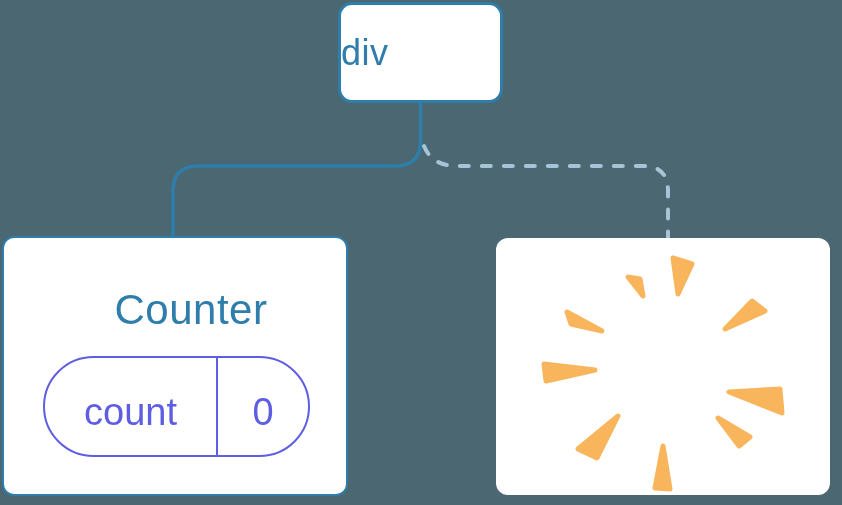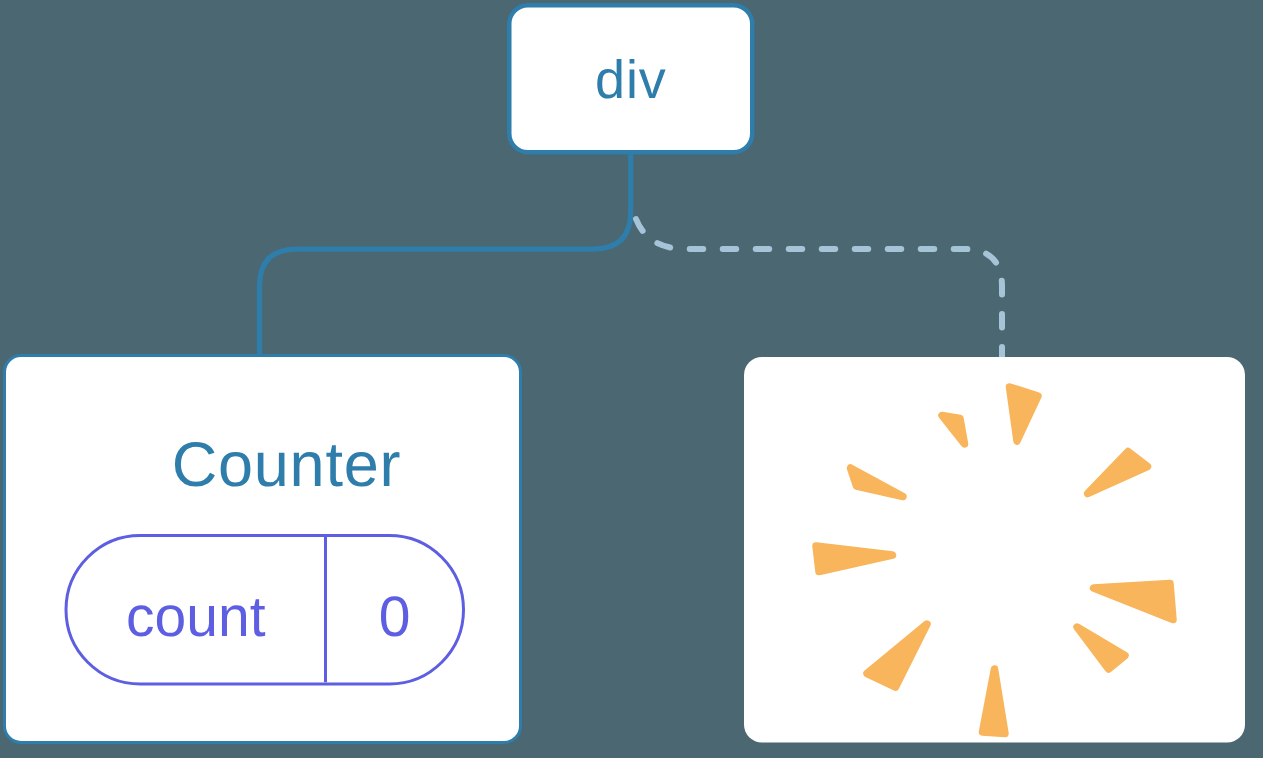--- a/index.html
+++ b/index.html
@@ -19,21 +19,21 @@
   .stage{position:relative;width:842px;height:505px;}
   .connectors{position:absolute;left:0;top:0;width:842px;height:505px;}
   .solid-link{fill:none;stroke:var(--node-blue);stroke-width:3.5;stroke-linecap:round;}
   .dashed-link{fill:none;stroke:var(--dashed-blue);stroke-width:4;stroke-linecap:round;stroke-dasharray:9 13;}
 
   .node-root{
     position:absolute;left:338px;top:2px;width:165px;height:101px;
     background:var(--card-white);
     border:3px solid var(--node-blue);
     border-radius:14px;
-    display:flex;align-items:center;justify-content:center;
+    display:flex;align-items:center;
   }
   .node-root span{
     color:var(--node-blue);
     font-size:36px;font-weight:500;letter-spacing:.5px;
   }
 
   .card{
     position:absolute;
     background:var(--card-white);
     border-radius:12px;

